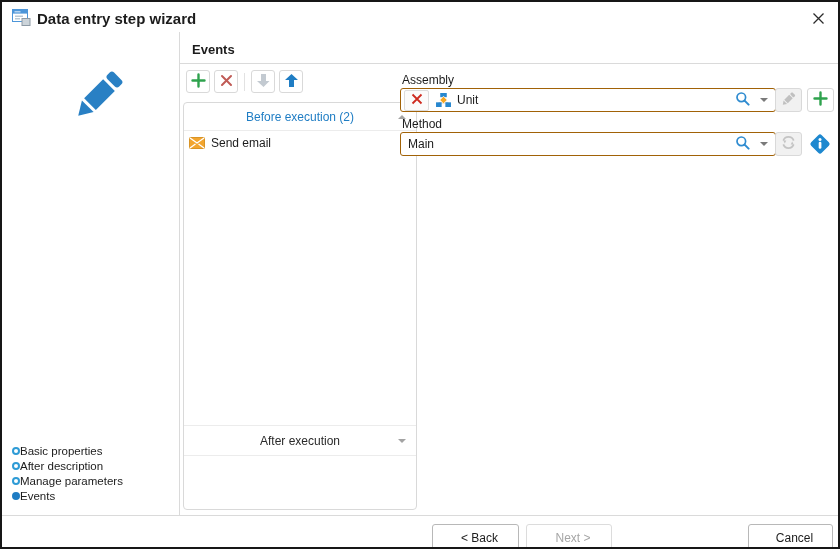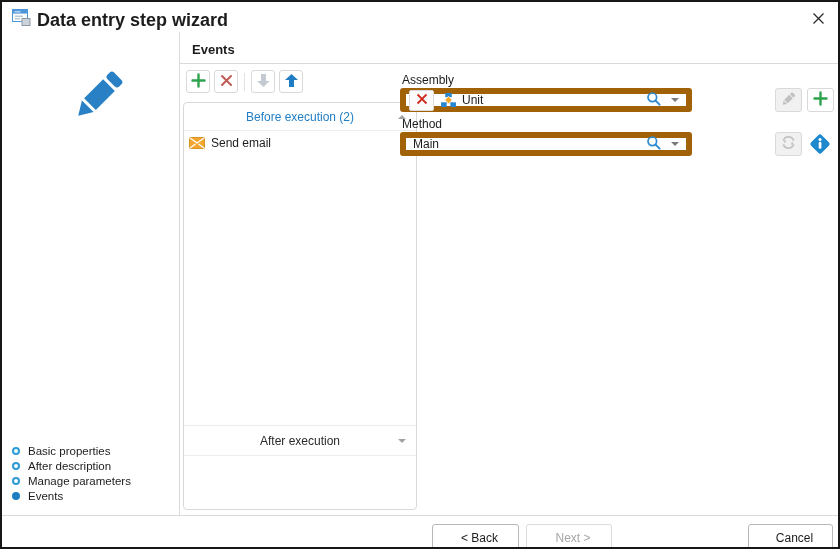--- a/index.html
+++ b/index.html
@@ -1,32 +1,32 @@
 <!DOCTYPE html>
 <html><head>
 <meta charset="utf-8">
 <style>
   html,body{margin:0;padding:0;background:#fff;}
   .dialog{position:relative;width:836px;height:545px;border:2px solid #171717;background:#fff;
           font-family:"Liberation Sans",sans-serif;font-size:12px;color:#1c1c1c;overflow:hidden;}
 
   
   .app-icon{position:absolute;left:10px;top:7px;width:19px;height:17px;}
-  .win-title{position:absolute;left:35px;top:8px;font-size:18px;font-weight:bold;white-space:nowrap;}
+  .win-title{position:absolute;left:35px;top:8px;font-size:15px;font-weight:bold;white-space:nowrap;}
   .close-btn{position:absolute;right:11px;top:7px;width:18px;height:18px;display:flex;align-items:center;justify-content:center;cursor:pointer;}
 
   
   .v-divider{position:absolute;left:177px;top:30px;width:1px;height:483px;background:#dadada;}
   .header-sep{position:absolute;left:178px;top:61px;width:658px;height:1px;background:#dadada;}
   .footer-sep{position:absolute;left:0;top:513px;width:836px;height:1px;background:#dadada;}
 
   
   .pencil-art{position:absolute;left:66px;top:64px;width:60px;height:60px;}
   .steps{position:absolute;left:10px;top:441px;width:162px;}
-  .step{display:flex;align-items:center;height:15px;gap:8px;font-size:11.5px;cursor:default;}
+  .step{display:flex;align-items:center;height:15px;gap:0;font-size:11.5px;cursor:default;}
   .bullet{width:8px;height:8px;border-radius:50%;border:2px solid #2E9BD6;box-sizing:border-box;background:#fff;flex:0 0 auto;}
   .step.active .bullet{background:#1F7DC4;border-color:#1F7DC4;}
 
   
   .main-header{position:absolute;left:190px;top:40px;font-weight:bold;font-size:13px;}
   .toolbar{position:absolute;left:184px;top:68px;height:23px;display:flex;align-items:center;}
   .tbtn{width:24px;height:23px;border:1px solid #d9d9d9;border-radius:3px;background:#fff;
         display:flex;align-items:center;justify-content:center;margin-right:4px;box-sizing:border-box;cursor:pointer;}
   .tsep{width:1px;height:18px;background:#e2e2e2;margin:0 6px 0 2px;}
 
@@ -42,21 +42,21 @@
   .event-row{position:absolute;left:0;width:100%;height:21px;display:flex;align-items:center;gap:6px;
              padding-left:5px;box-sizing:border-box;cursor:pointer;}
   .row-email{top:29px;}
   .row-fore{top:50px;background:#CBE8F6;}
   .evt-icon{width:16px;height:16px;display:flex;align-items:center;justify-content:center;flex:0 0 auto;}
 
   
   .fld-label{position:absolute;left:400px;white-space:nowrap;}
   .lbl-assembly{top:71px;}
   .lbl-method{top:115px;}
-  .field{position:absolute;left:398px;width:292px;height:24px;border:6px solid #a16207;border-radius:3px;
+  .field{position:absolute;left:398px;width:376px;height:24px;border:1px solid #a16207;border-radius:3px;
          background:#fff;box-sizing:border-box;display:flex;align-items:center;padding:0 7px;gap:6px;cursor:text;}
   .f-assembly{top:86px;padding-left:3px;}
   .f-method{top:130px;}
   .clear-btn{width:23px;height:19px;border:1px solid #dcdcdc;border-radius:2px;background:#fbfbfb;
              display:flex;align-items:center;justify-content:center;flex:0 0 auto;cursor:pointer;}
   .field-value{flex:1;white-space:nowrap;overflow:hidden;}
   .dd-arrow{width:0;height:0;border-left:4px solid transparent;border-right:4px solid transparent;
             border-top:4px solid #7a7a7a;margin-left:4px;cursor:pointer;}
   .sq-btn{position:absolute;width:27px;height:24px;border:1px solid #d9d9d9;border-radius:3px;box-sizing:border-box;
           display:flex;align-items:center;justify-content:center;cursor:pointer;}

